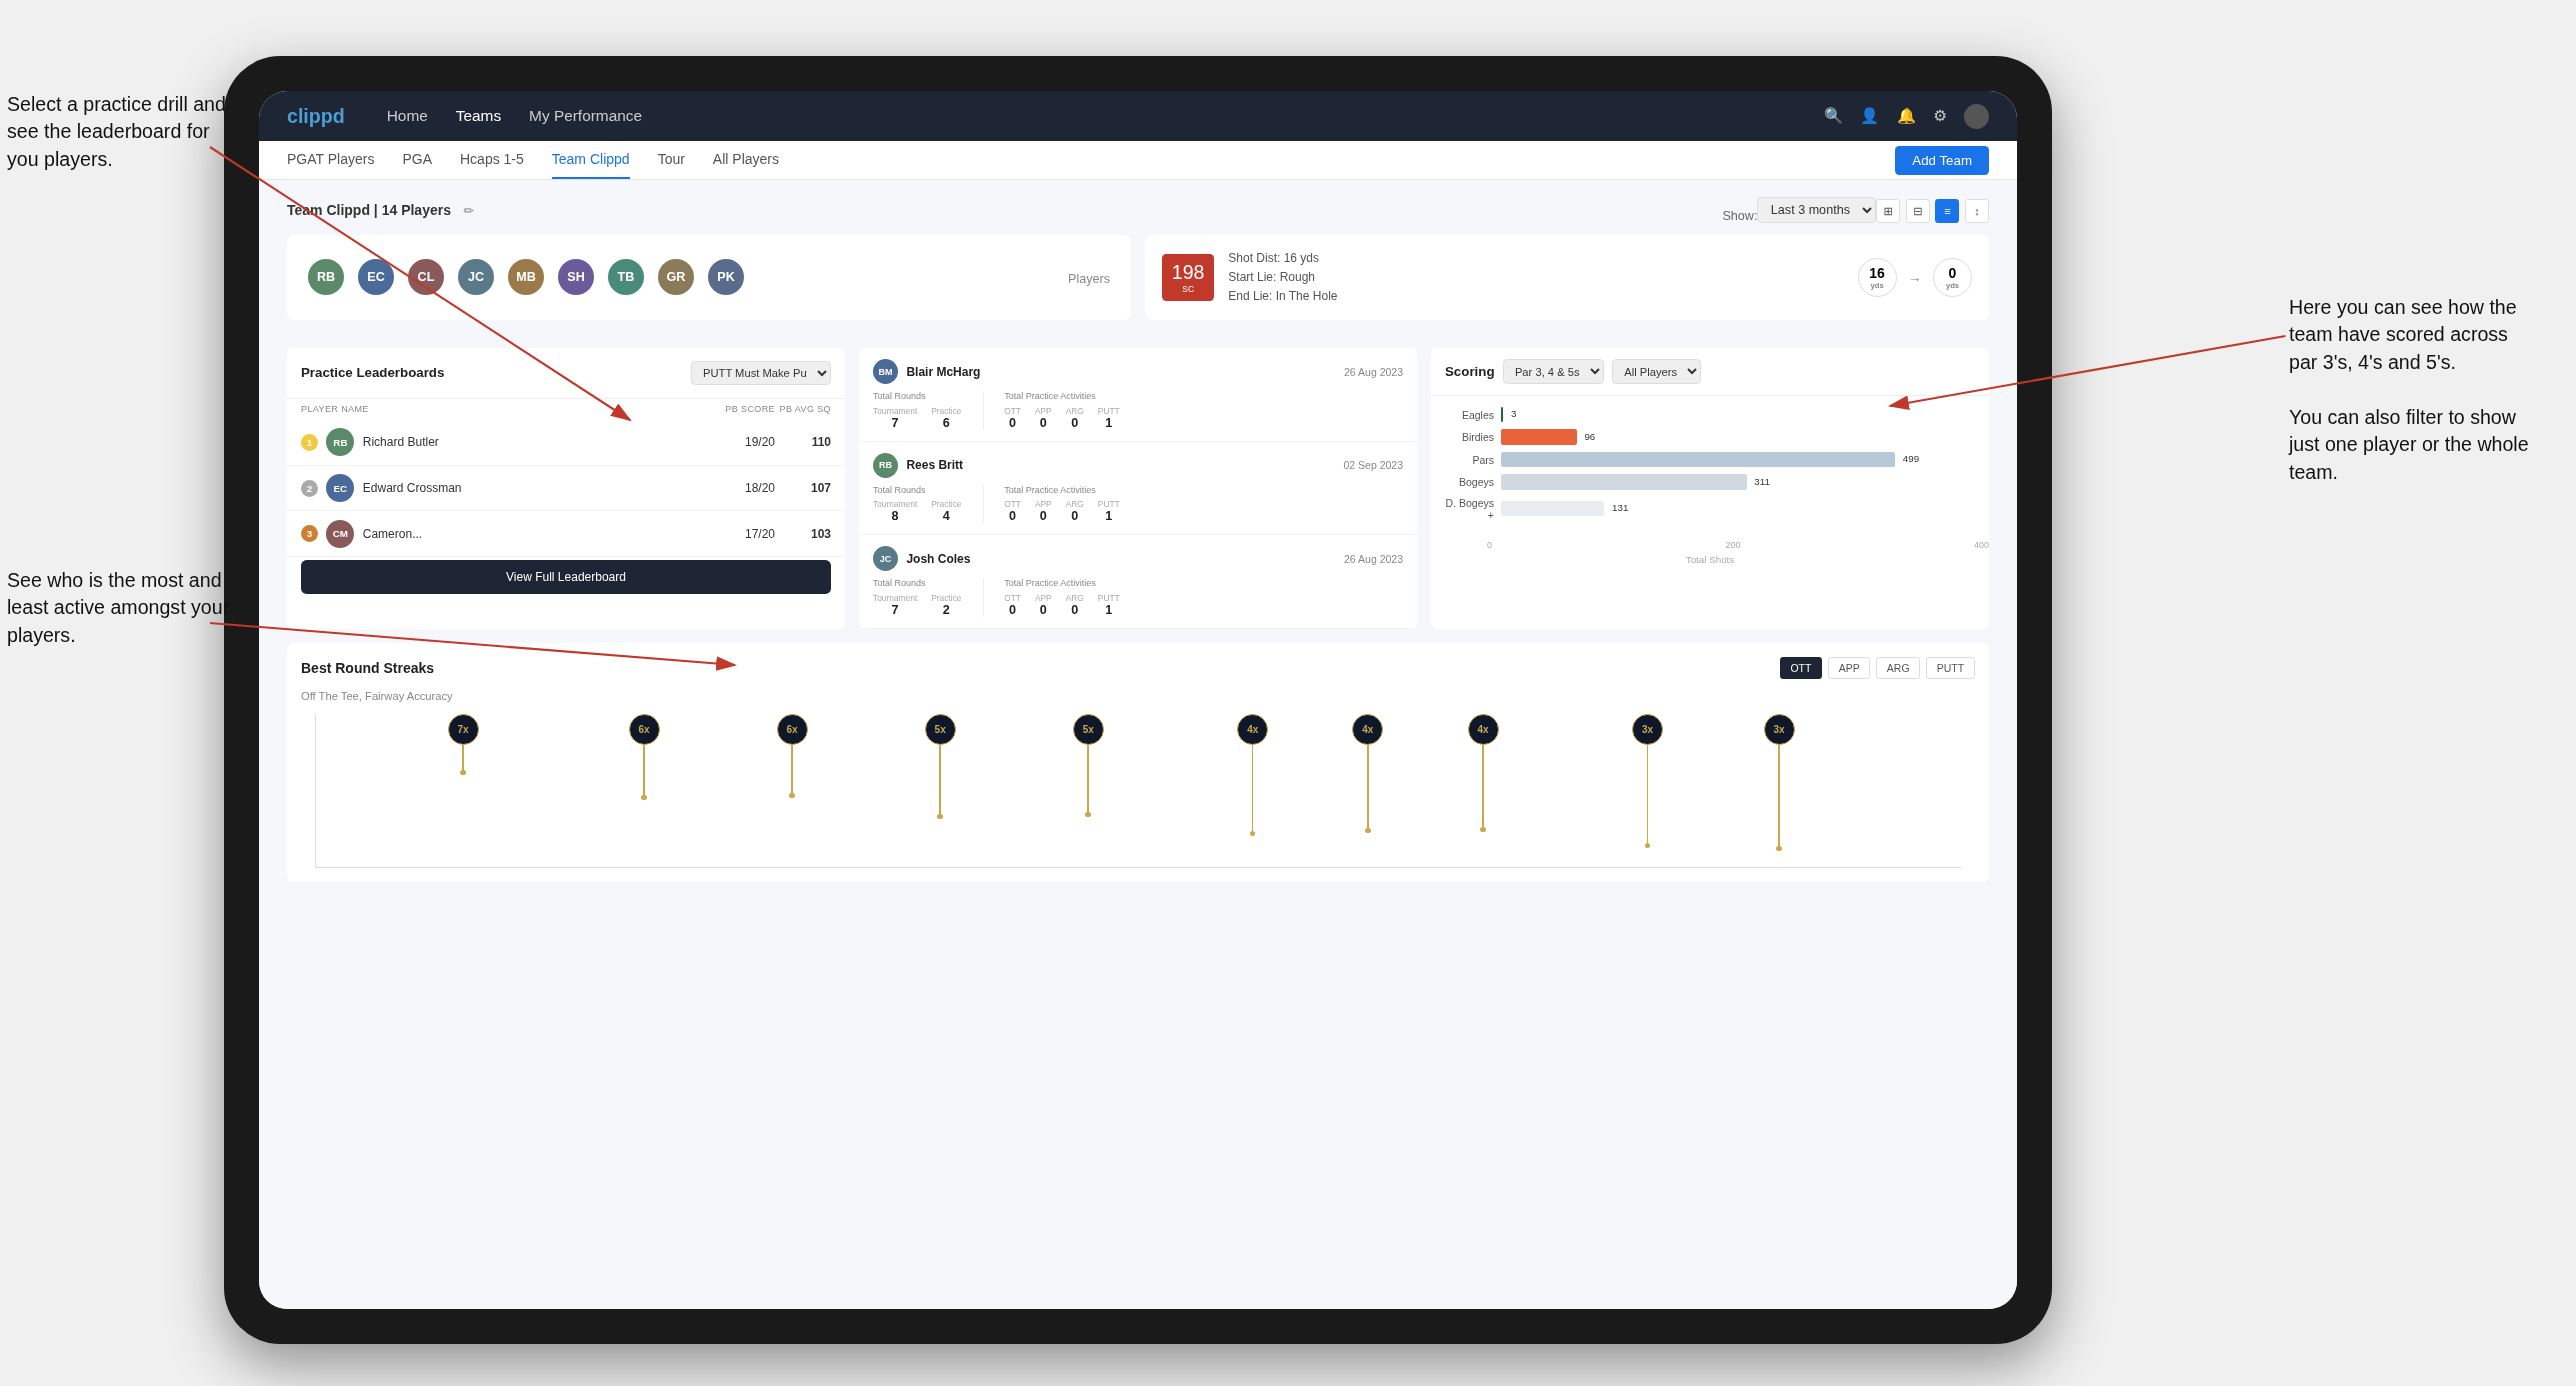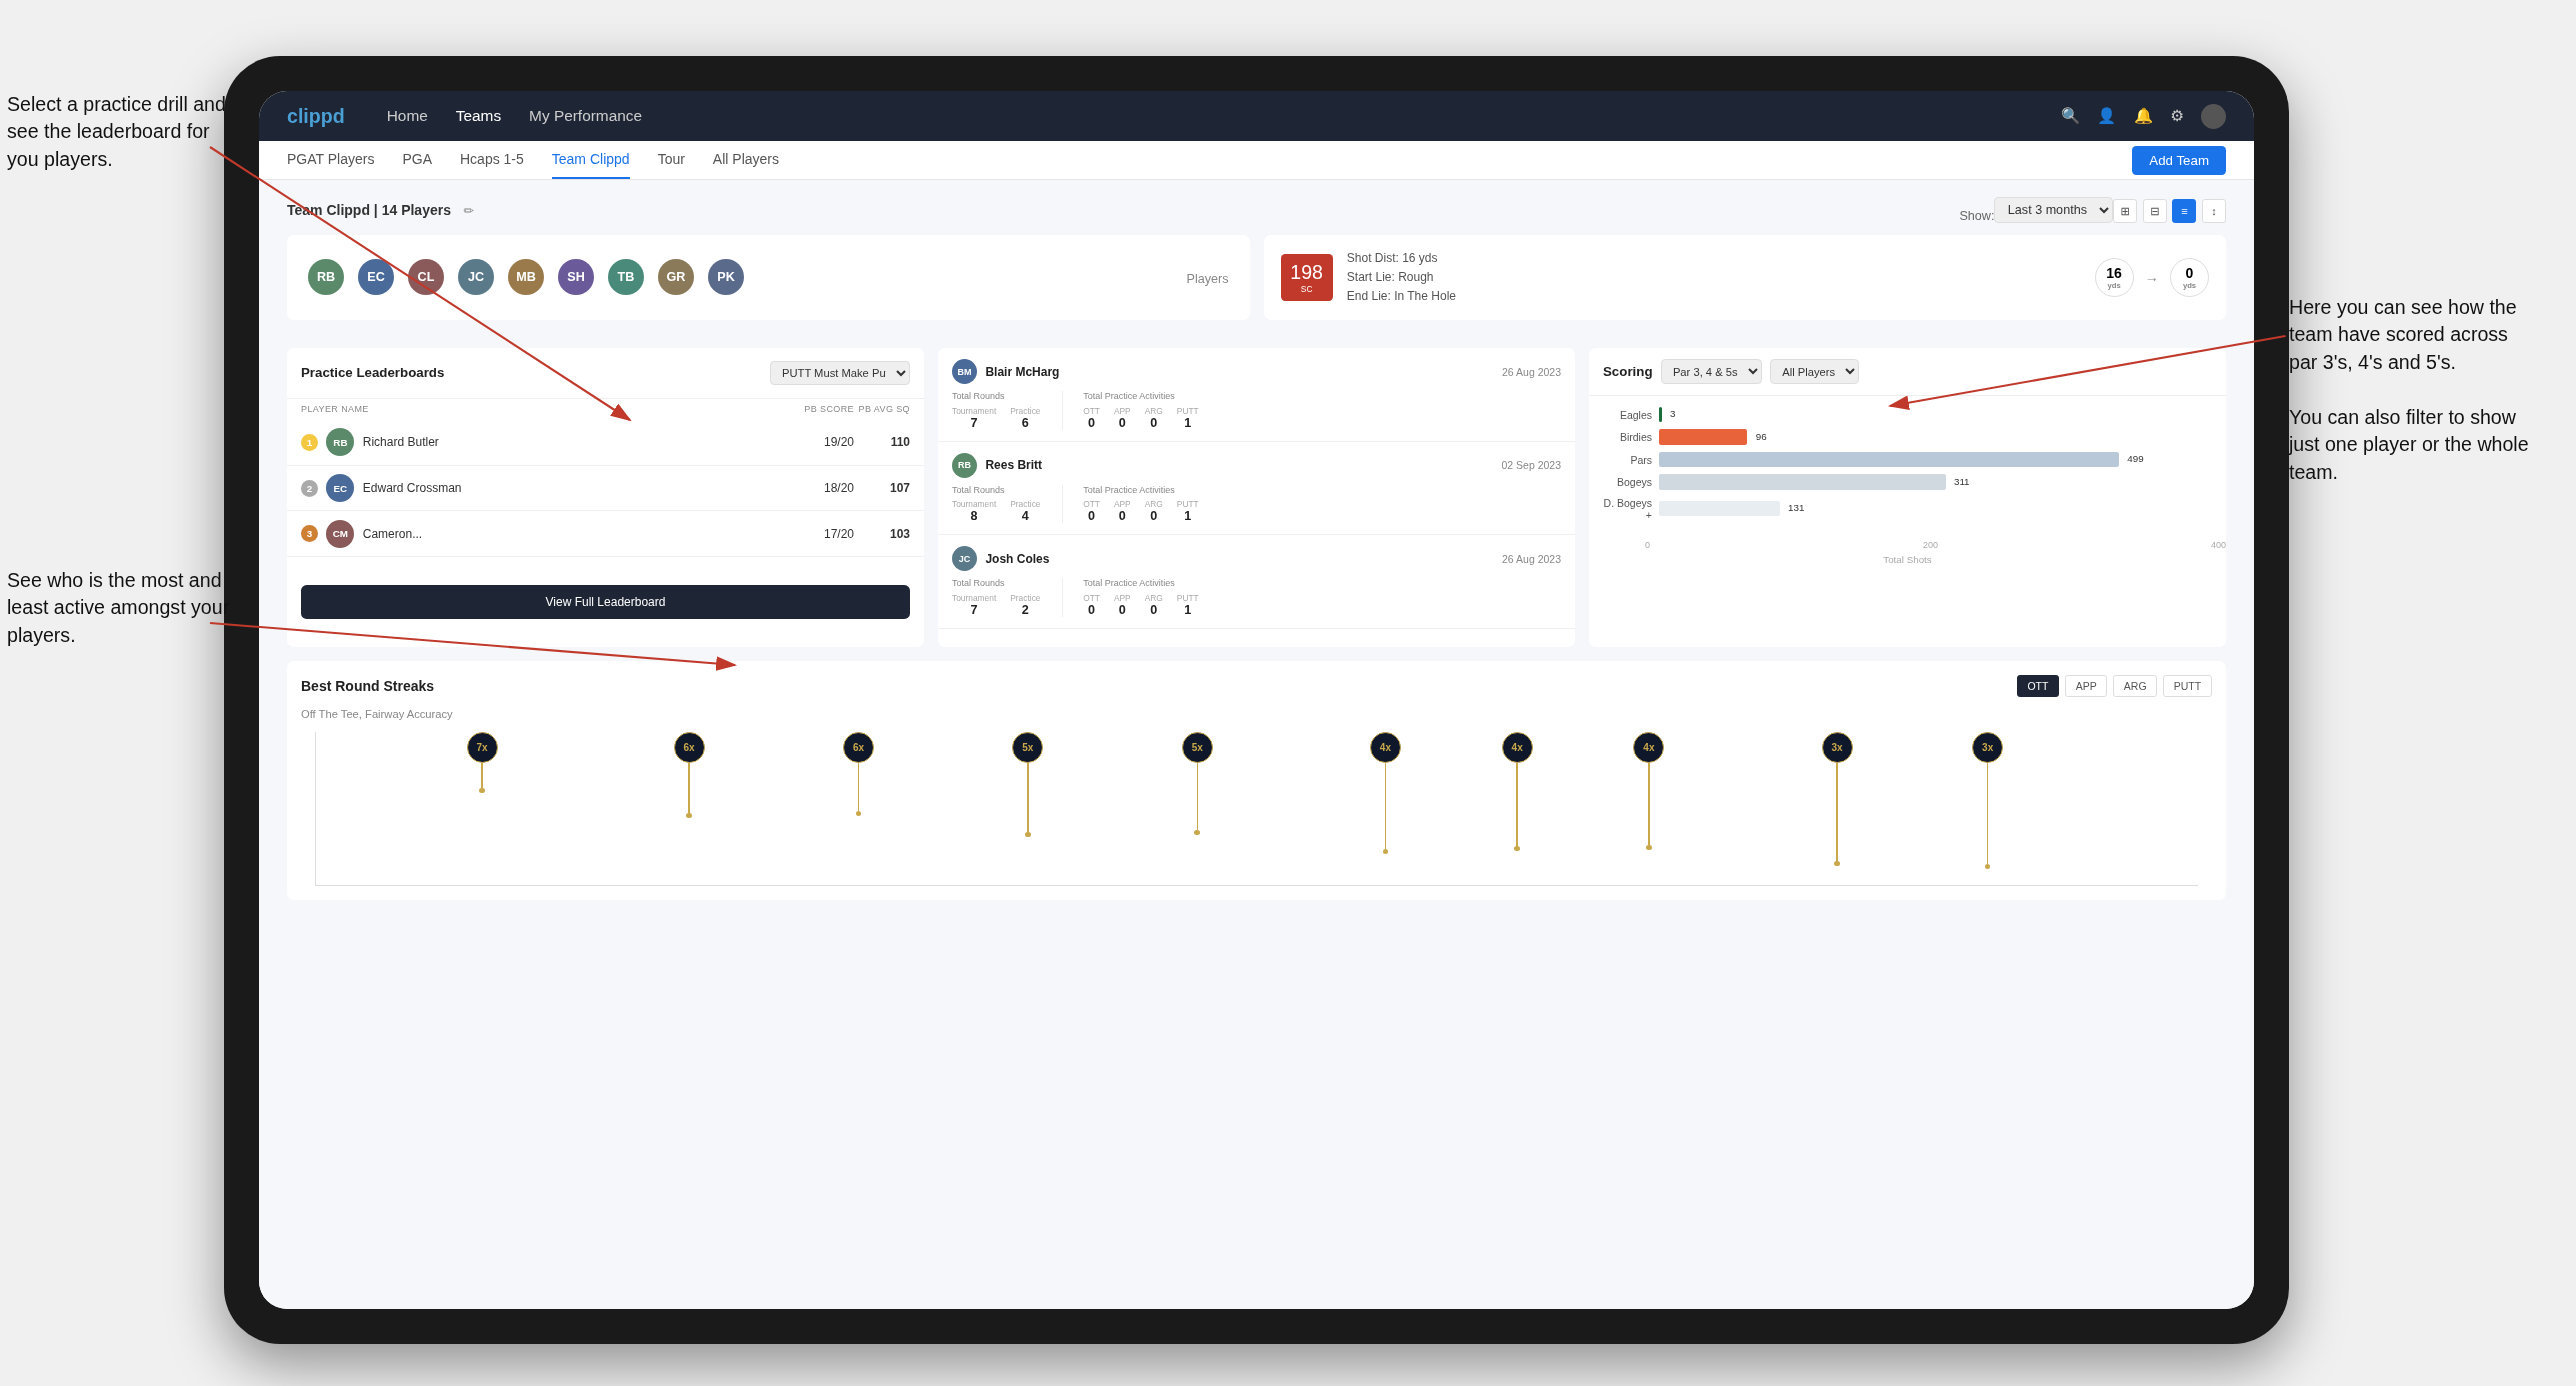--- a/index.html
+++ b/index.html
@@ -19,21 +19,21 @@
       color: #111;
       line-height: 1.4;
       max-width: 224px;
     }
 
     
     .tablet-frame {
       position: absolute;
       left: 224px;
       top: 56px;
-      width: 2065px;
+      width: 1828px;
       height: 1288px;
       background: #1a1a1a;
       border-radius: 56px;
       box-shadow: 0 21px 56px rgba(0,0,0,0.4);
       padding: 35px;
     }
     .tablet-screen {
       width: 100%;
       height: 100%;
       background: #fff;
@@ -311,21 +311,21 @@
       font-size: 9.8px;
       font-weight: 600;
     }
     .lb-name { flex: 1; font-size: 12px; color: #333; }
     .lb-score { width: 56px; text-align: right; font-size: 12px; color: #333; }
     .lb-avg { width: 56px; text-align: right; font-size: 12px; font-weight: 600; color: #333; }
 
     .view-full-btn {
       display: block;
       width: calc(100% - 28px);
-      margin: 28px 14px;
+      margin: 3px 14px;
       background: #1e2535;
       color: #fff;
       border: none;
       padding: 9.8px;
       border-radius: 5.6px;
       font-size: 12px;
       cursor: pointer;
       text-align: center;
     }
 

